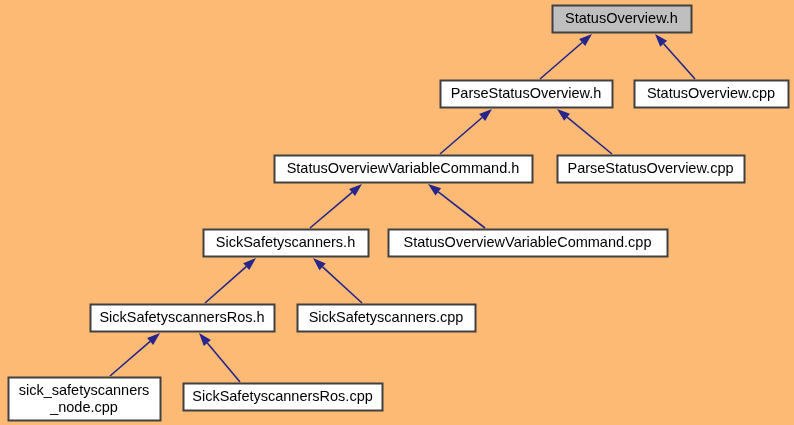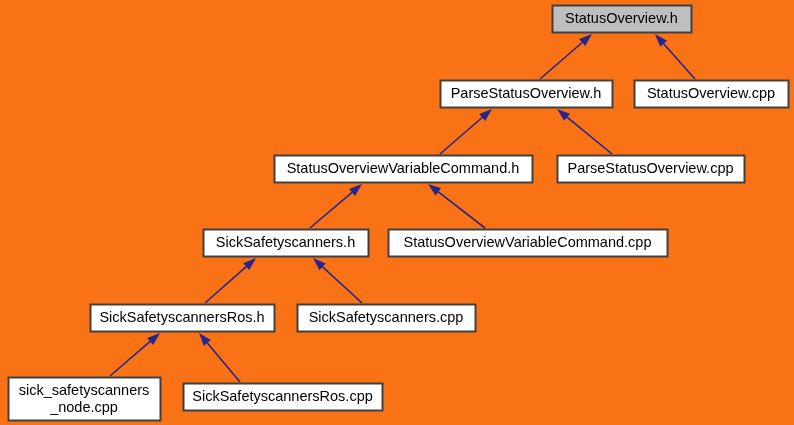--- a/index.html
+++ b/index.html
@@ -4,21 +4,21 @@
 <style>
   html, body {
     margin: 0;
     padding: 0;
     background: #ffffff;
   }
   #graph-root {
     position: relative;
     width: 794px;
     height: 425px;
-    background: #f97316;
+    background: #fdba74;
     overflow: hidden;
     font-family: "Liberation Sans", sans-serif;
   }
   #graph-svg {
     position: absolute;
     top: 0;
     left: 0;
     width: 794px;
     height: 425px;
   }

